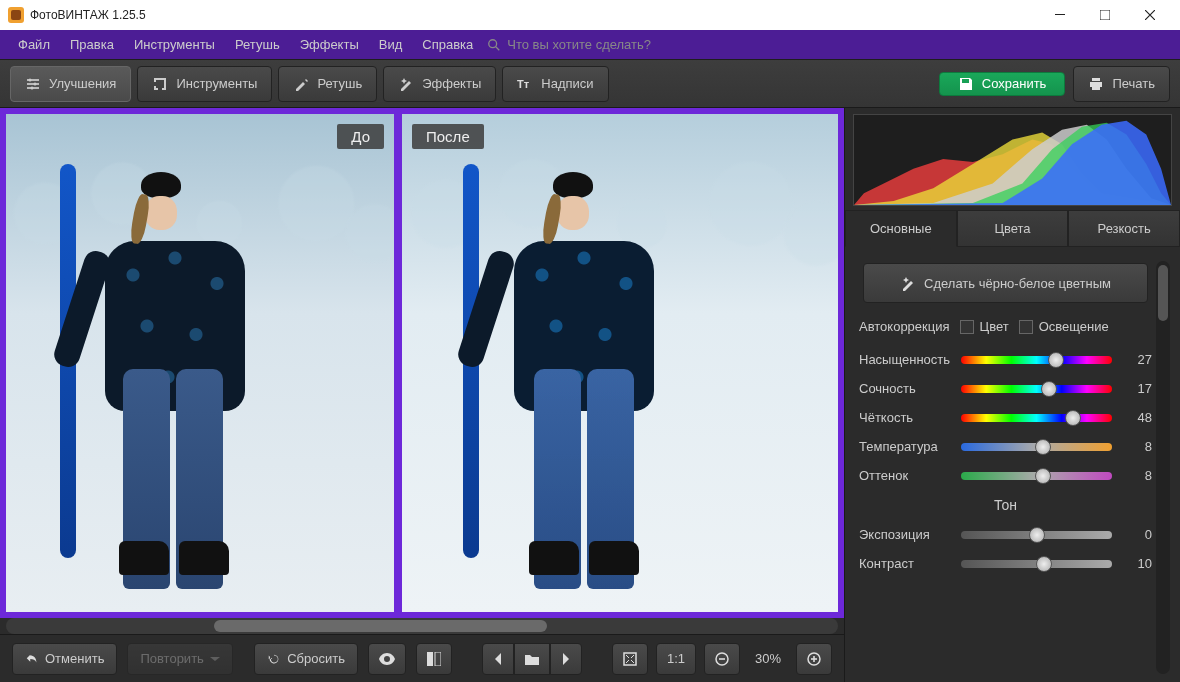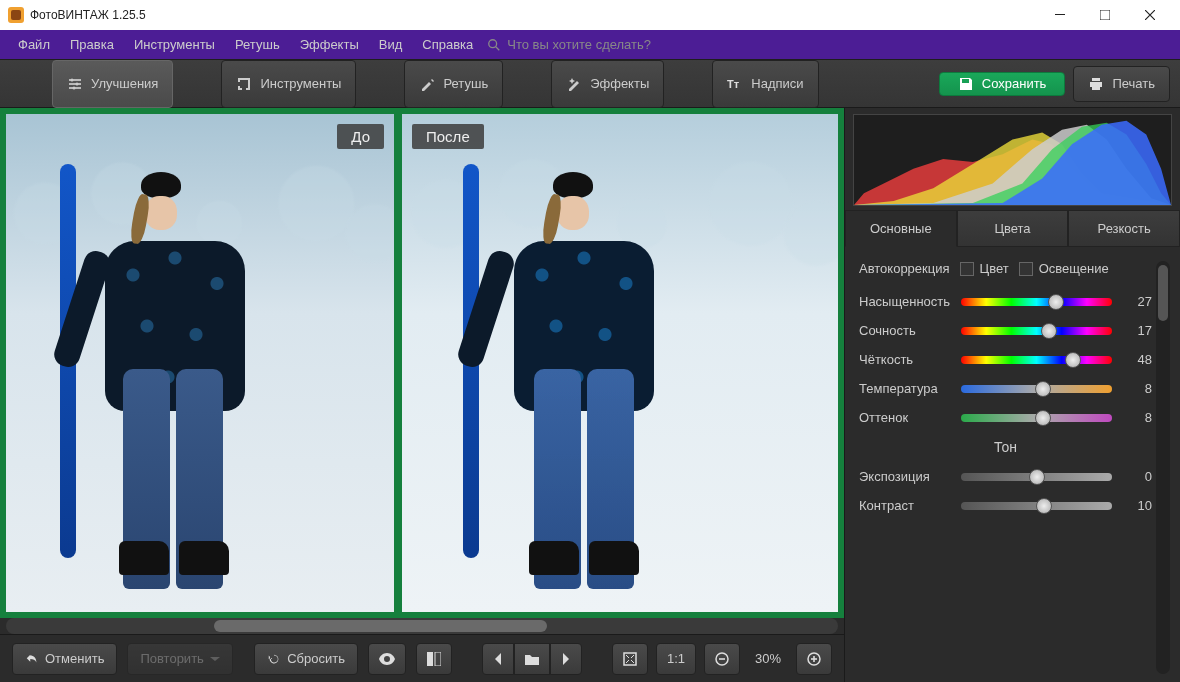--- a/index.html
+++ b/index.html
@@ -13,30 +13,30 @@
   .titlebar .winbtn { width: 45px; height: 30px; display: flex; align-items: center; justify-content: center; color: #222; }
 
   
   .menubar { height: 30px; background: #4c1d95; display: flex; align-items: center; padding: 0 8px; gap: 0; border-bottom: 1px solid #1e1e1e; }
   .menubar .menuitem { padding: 0 10px; height: 100%; display: flex; align-items: center; color: #ccc; cursor: pointer; }
   .menubar .search { display: flex; align-items: center; gap: 6px; color: #888; margin-left: 4px; }
   .menubar .search svg { width: 14px; height: 14px; }
 
   
   .toolbar-row { height: 48px; background: linear-gradient(#3d3d3d,#353535); display: flex; align-items: center; padding: 0 10px; gap: 0; border-bottom: 1px solid #1a1a1a; }
-  .tool-tab { height: 48px; display: flex; align-items: center; gap: 8px; padding: 0 14px; background: linear-gradient(#4a4a4a,#3a3a3a); border: 1px solid #222; border-radius: 4px; margin-right: 6px; cursor: pointer; margin-left: 42px; }
+  .tool-tab { height: 36px; display: flex; align-items: center; gap: 8px; padding: 0 14px; background: linear-gradient(#4a4a4a,#3a3a3a); border: 1px solid #222; border-radius: 4px; margin-right: 6px; cursor: pointer; }
   .tool-tab.active { background: linear-gradient(#5a5a5a,#4a4a4a); border-color:#666; }
   .tool-tab svg { width: 16px; height: 16px; }
   .toolbar-spacer { flex: 1; }
   .btn-save { height: 24px; display: flex; align-items: center; gap: 8px; padding: 0 18px; background: linear-gradient(#1aa85a,#14934d); border:1px solid #0d7a3d; border-radius: 4px; color: #fff; cursor: pointer; }
   .btn-print { height: 36px; display: flex; align-items: center; gap: 8px; padding: 0 14px; background: linear-gradient(#4a4a4a,#3a3a3a); border:1px solid #222; border-radius: 4px; margin-left: 8px; cursor: pointer; }
 
   
   .main { flex: 1; display: flex; min-height: 0; }
-  .canvas-area { flex: 1; display: flex; flex-direction: column; background: #15803d; min-width: 0; }
+  .canvas-area { flex: 1; display: flex; flex-direction: column; background: #6d28d9; min-width: 0; }
   .image-panel { flex: 1; display: flex; gap: 8px; padding: 6px; min-height: 0; }
   .photo-box { flex: 1; position: relative; background: linear-gradient(180deg,#a8c4d4 0%, #d8e4ec 40%, #e8eef2 100%); overflow: hidden; }
   .badge { position: absolute; top: 10px; right: 10px; background: rgba(60,60,60,0.85); color: #eee; padding: 4px 14px; font-size: 15px; border-radius: 2px; }
   .photo-box.after .badge { right: auto; left: 10px; }
   .trees { position:absolute; top:0; left:0; right:0; height:40%; background:
     radial-gradient(circle at 10% 50%, rgba(200,220,230,0.6) 0 8%, transparent 9%),
     radial-gradient(circle at 30% 40%, rgba(200,220,230,0.6) 0 10%, transparent 11%),
     radial-gradient(circle at 55% 55%, rgba(200,220,230,0.6) 0 9%, transparent 10%),
     radial-gradient(circle at 80% 45%, rgba(200,220,230,0.6) 0 11%, transparent 12%),
     radial-gradient(circle at 95% 60%, rgba(200,220,230,0.6) 0 7%, transparent 8%);
@@ -351,20 +351,26 @@
 
 
     <div class="panel-tabs">
       <div class="ptab active">Основные</div>
       <div class="ptab">Цвета</div>
       <div class="ptab">Резкость</div>
     </div>
 
     <div class="panel-body">
       <div class="panel-inner">
+        <div class="bw-btn">
+          <svg width="16" height="16" viewBox="0 0 16 16">
+              <path d="M6 2l1 2 2 1-2 1-1 2-1-2-2-1 2-1zM3 14l8-8 2 2-8 8H3v-2z" fill="#ddd"></path>
+            </svg>
+          <span>Сделать чёрно-белое цветным</span>
+        </div>
 
         <div class="auto-row">
           <span>Автокоррекция</span>
           <label style="display:flex;align-items:center;gap:6px;">
               <span class="chk"></span>
               <span>Цвет</span>
             </label>
           <label style="display:flex;align-items:center;gap:6px;">
               <span class="chk"></span>
               <span>Освещение</span>

